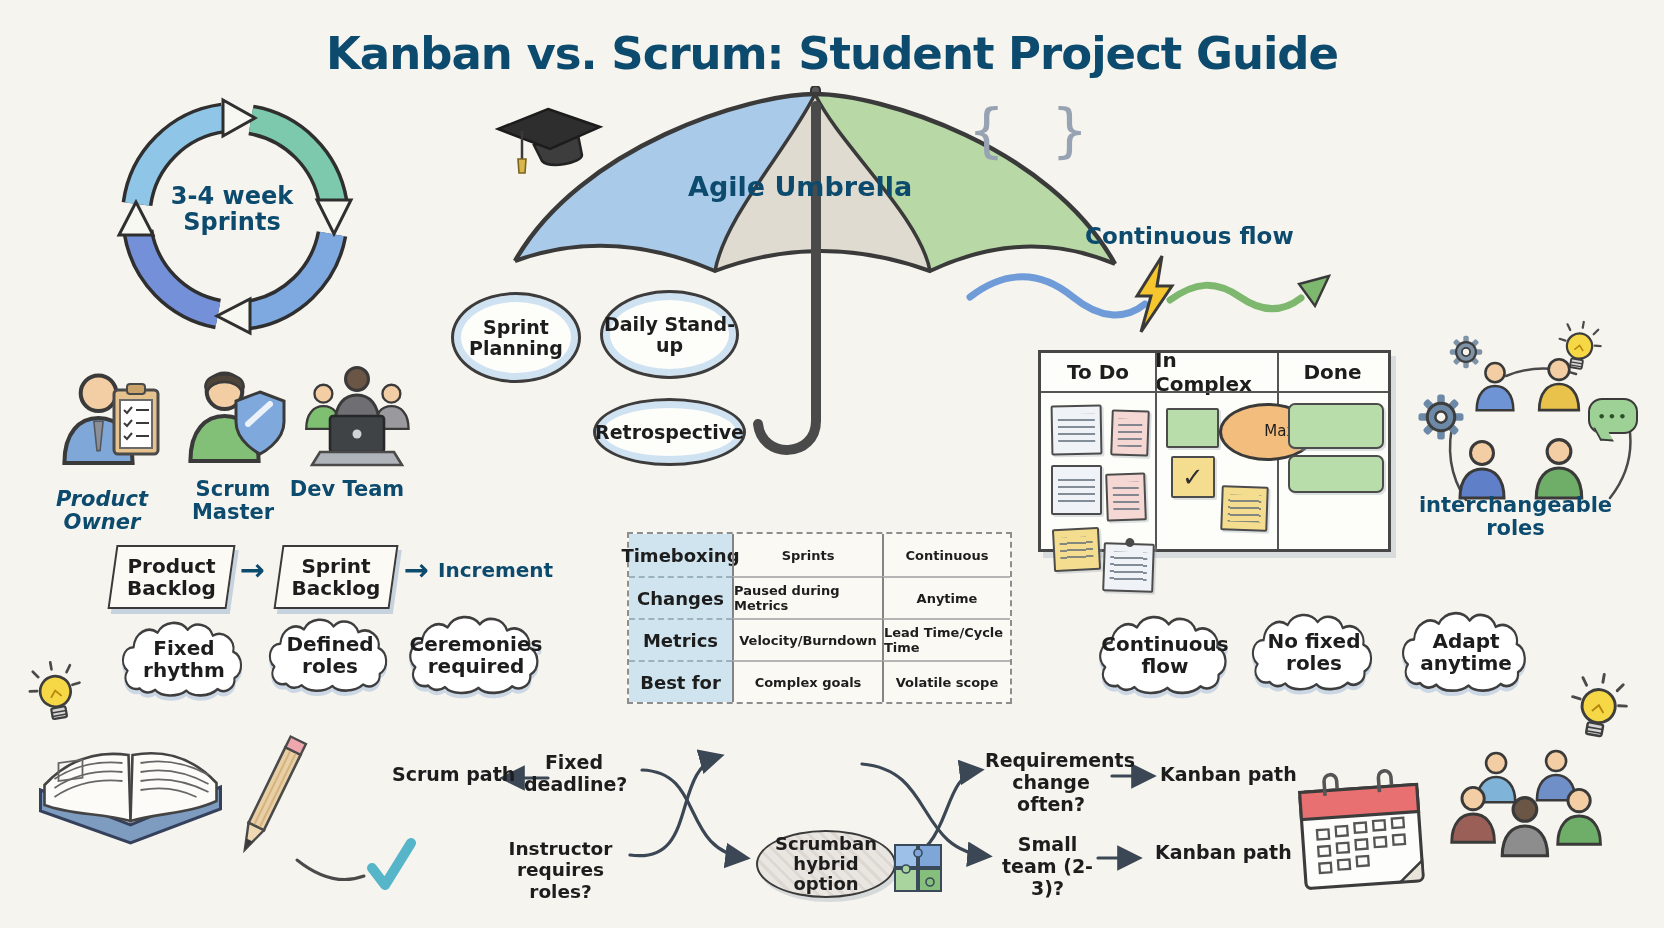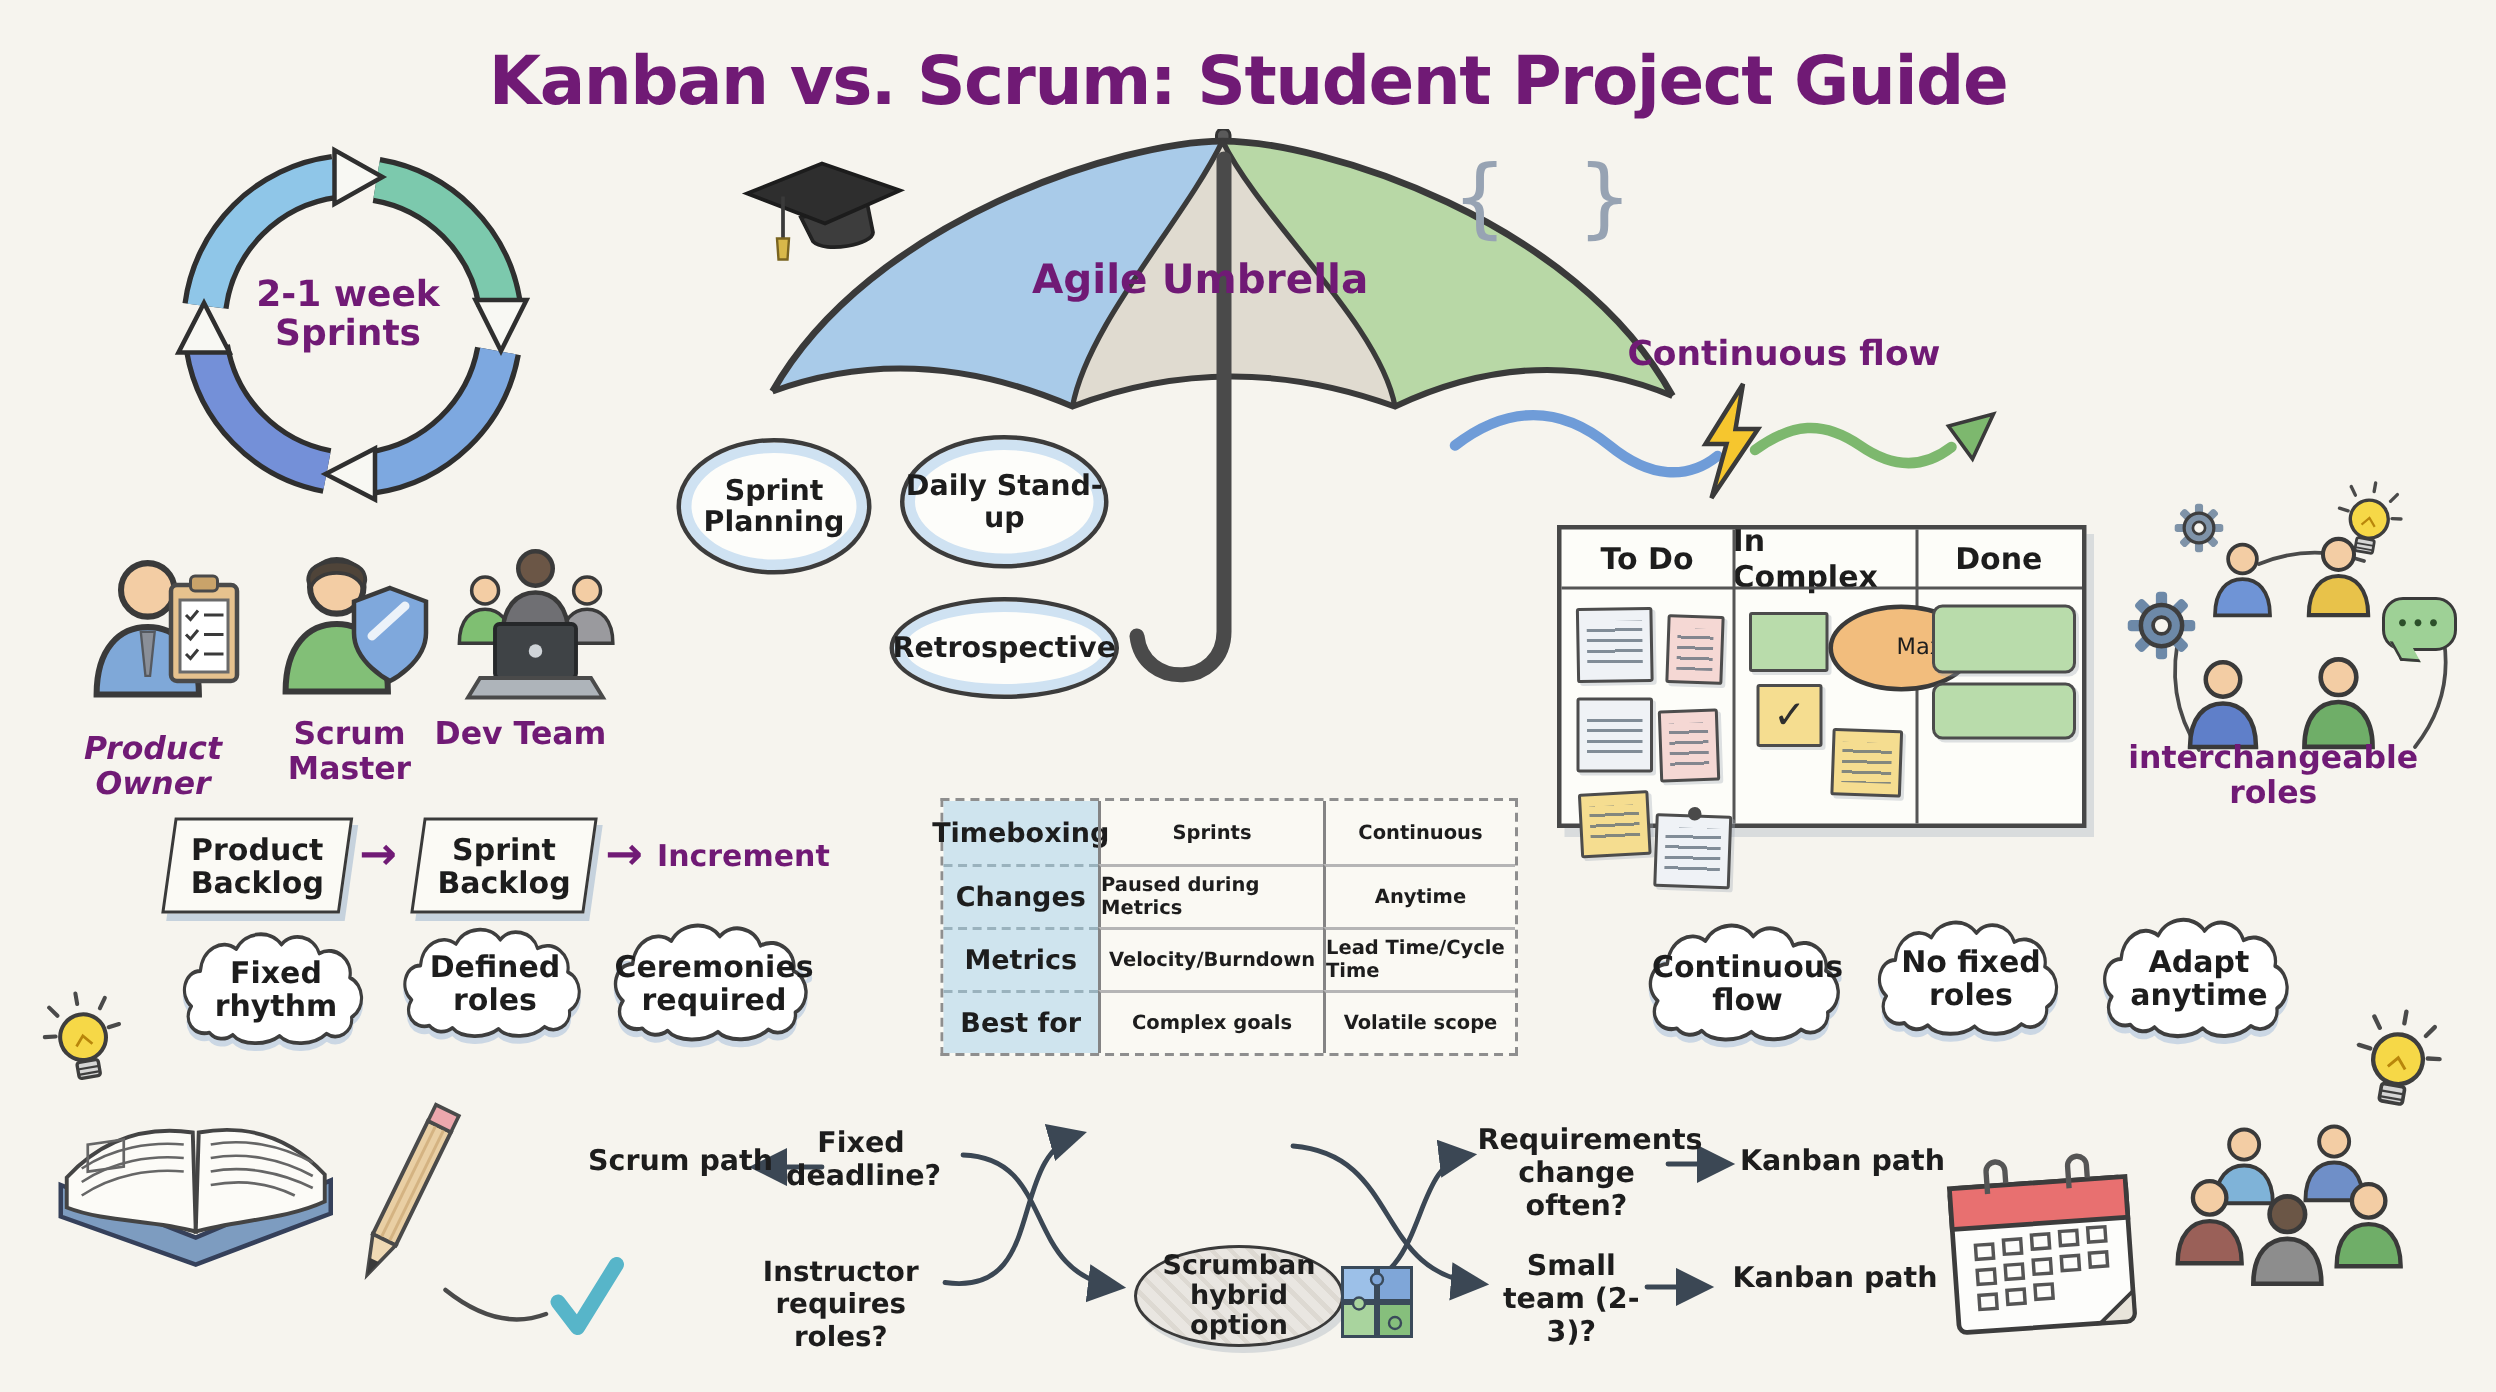--- a/index.html
+++ b/index.html
@@ -1,19 +1,19 @@
 <!DOCTYPE html>
 <html><head>
 <meta charset="utf-8">
 <style>
   html,body{margin:0;padding:0;background:#dddbd4;}
   .stage{position:relative;width:1664px;height:928px;margin:0 auto;background:#f6f4ee;
          overflow:hidden;font-family:"DejaVu Sans",sans-serif;color:#1d1d1d;}
   .abs{position:absolute;}
-  .lbl{font-weight:bold;text-align:center;line-height:1.08;color:#701a75;}
+  .lbl{font-weight:bold;text-align:center;line-height:1.08;color:#0c4a6e;}
   .nowrap{white-space:nowrap;}
   .title{font-size:45px;letter-spacing:-1px;}
   
   .ceremony{border:3px solid #3c3c3c;border-radius:50%;background:#fdfdfa;
             box-shadow:inset 0 0 0 7px #cfe2f2;display:flex;align-items:center;justify-content:center;
             font-weight:bold;text-align:center;font-size:19px;line-height:1.1;}
   
   .cloud{filter:drop-shadow(0 4px 0 rgba(150,180,215,.45));}
   .cloud svg{position:absolute;left:0;top:0;width:100%;height:100%;}
   .cloud .cl{position:absolute;left:8%;top:14%;width:84%;height:66%;display:flex;align-items:center;
@@ -117,21 +117,21 @@
     <path d="M146,28 A100,100 0 0 1 228,110" fill="none" stroke="#7cc9ad" stroke-width="24"></path>
     <path d="M227,142 A100,100 0 0 1 143,223" fill="none" stroke="#2f2f2f" stroke-width="31"></path>
     <path d="M227,142 A100,100 0 0 1 143,223" fill="none" stroke="#7da8e0" stroke-width="24"></path>
     <path d="M113,222 A100,100 0 0 1 33,140" fill="none" stroke="#2f2f2f" stroke-width="31"></path>
     <path d="M113,222 A100,100 0 0 1 33,140" fill="none" stroke="#7490d8" stroke-width="24"></path>
     <polygon points="118,8 118,44 150,26" fill="#f8f8f3" stroke="#2f2f2f" stroke-width="3"></polygon>
     <polygon points="212,108 246,108 229,142" fill="#f8f8f3" stroke="#2f2f2f" stroke-width="3"></polygon>
     <polygon points="145,207 145,241 112,224" fill="#f8f8f3" stroke="#2f2f2f" stroke-width="3"></polygon>
     <polygon points="14,143 48,143 31,110" fill="#f8f8f3" stroke="#2f2f2f" stroke-width="3"></polygon>
   </svg>
-  <div class="abs lbl" style="left:152px;top:184px;width:160px;font-size:24px;">2-1 week Sprints</div>
+  <div class="abs lbl" style="left:152px;top:184px;width:160px;font-size:24px;">3-4 week Sprints</div>
 
   <svg class="abs" style="left:492px;top:103px;" width="112" height="80" viewBox="0 0 112 80">
     <path d="M42,42 L86,32 L90,52 C90,60 58,66 50,58 Z" fill="#3d3d3d" stroke="#222" stroke-width="2.5"></path>
     <polygon points="56,6 108,24 58,46 6,26" fill="#2e2e2e" stroke="#1c1c1c" stroke-width="2.5"></polygon>
     <line x1="30" y1="28" x2="30" y2="56" stroke="#3a3a3a" stroke-width="2.5"></line>
     <path d="M26,56 h8 l-1,14 h-6 Z" fill="#d8b84a" stroke="#7a6420" stroke-width="1.6"></path>
   </svg>
 
   <svg class="abs" style="left:500px;top:86px;" width="630" height="380" viewBox="0 0 630 380">
     <rect x="311" y="0" width="9" height="20" rx="4" fill="#5a5a5a" stroke="#333" stroke-width="2"></rect>

